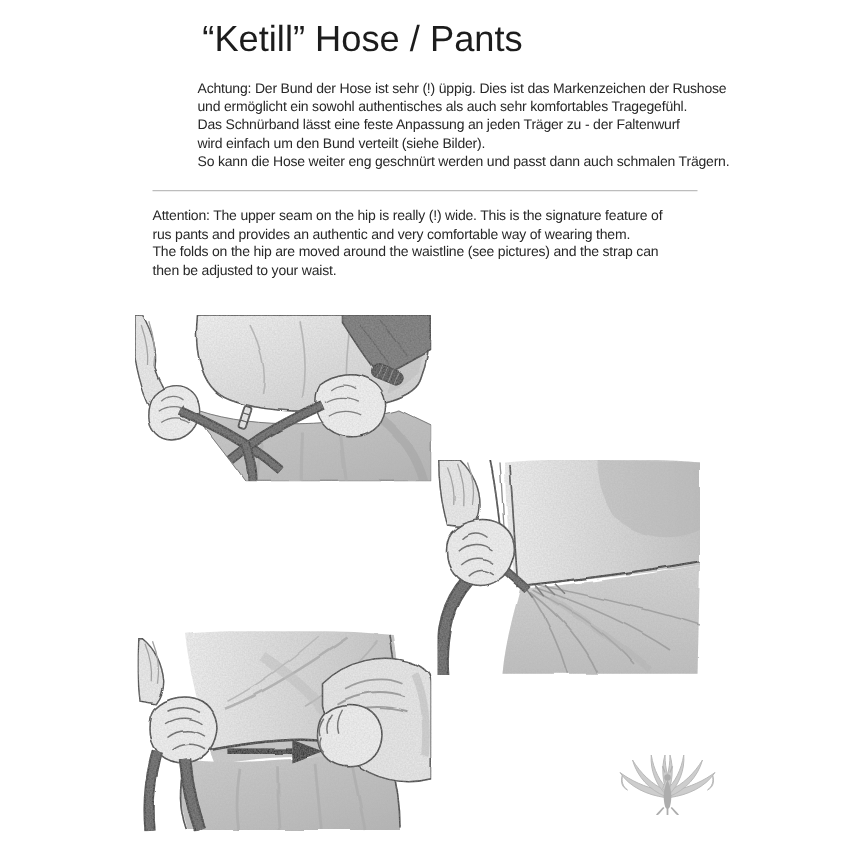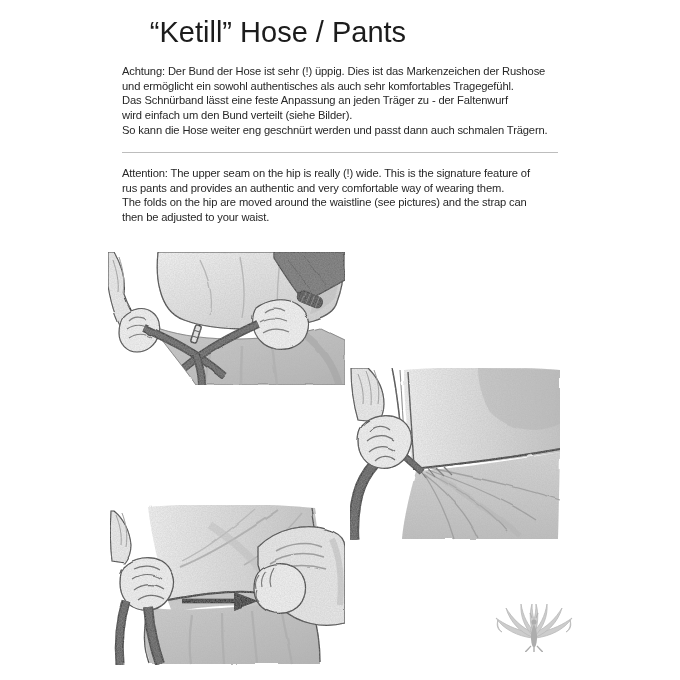--- a/index.html
+++ b/index.html
@@ -1,22 +1,22 @@
 <!DOCTYPE html>
 <html><head>
 <meta charset="utf-8">
 <style>
   html,body{margin:0;padding:0;background:#ffffff;}
   .page{position:relative;width:680px;height:680px;background:#ffffff;overflow:hidden;
         font-family:"Liberation Sans", sans-serif;color:#262626;}
   .title{position:absolute;top:16px;left:0;width:556px;text-align:center;
-         font-size:29px;font-weight:400;color:#1c1c1c;letter-spacing:0;}
+         font-size:29px;font-weight:400;color:#1c1c1c;letter-spacing:0;padding-left:12px;}
   .para{position:absolute;left:122px;font-size:11.2px;line-height:14.7px;
         letter-spacing:-0.15px;color:#272727;white-space:pre;}
-  .para-german{top:64px;}
+  .para-german{top:64px;margin-left:36px;}
   .para-english{top:166px;}
   .divider{position:absolute;left:122px;top:152px;width:436px;height:1px;background:#bdbdbd;}
   .fig{position:absolute;}
   .fig1{left:108px;top:252px;width:237px;height:133px;}
   .fig2{left:350px;top:368px;width:210px;height:172px;}
   .fig3{left:110px;top:505px;width:235px;height:160px;}
   .logo{position:absolute;left:492px;top:602px;width:84px;height:62px;}
   .brand{position:absolute;left:0;top:50px;width:84px;text-align:right;
          font-family:"Liberation Serif", serif;font-weight:bold;font-size:7.5px;
          letter-spacing:1.1px;color:#8f8f8f;margin-top:40px;}

